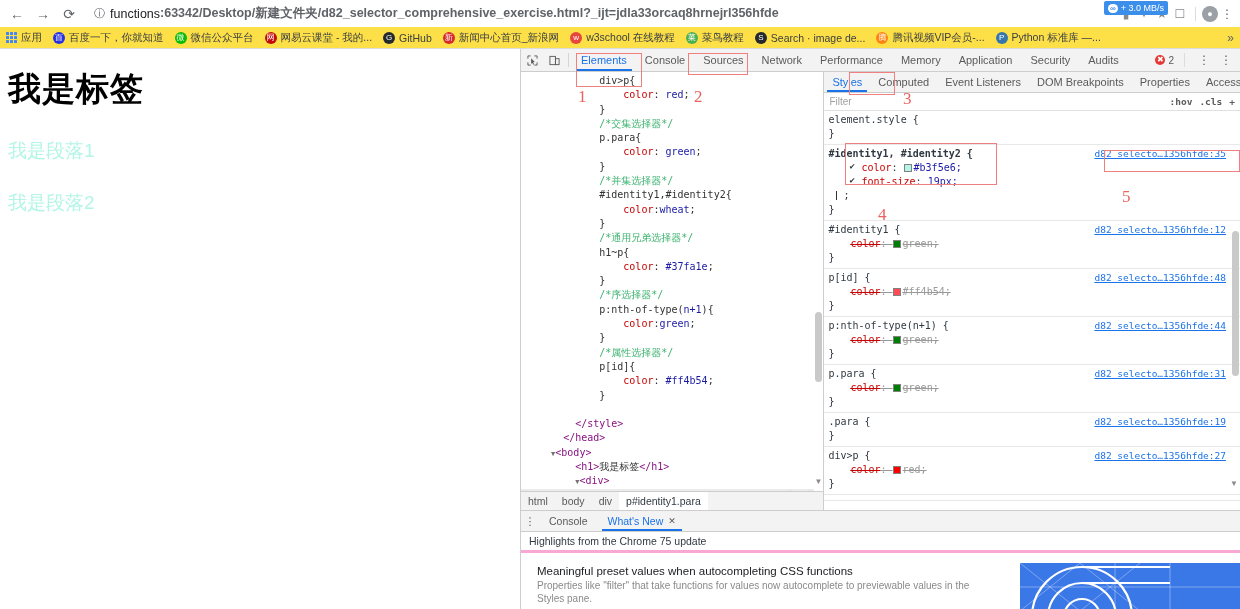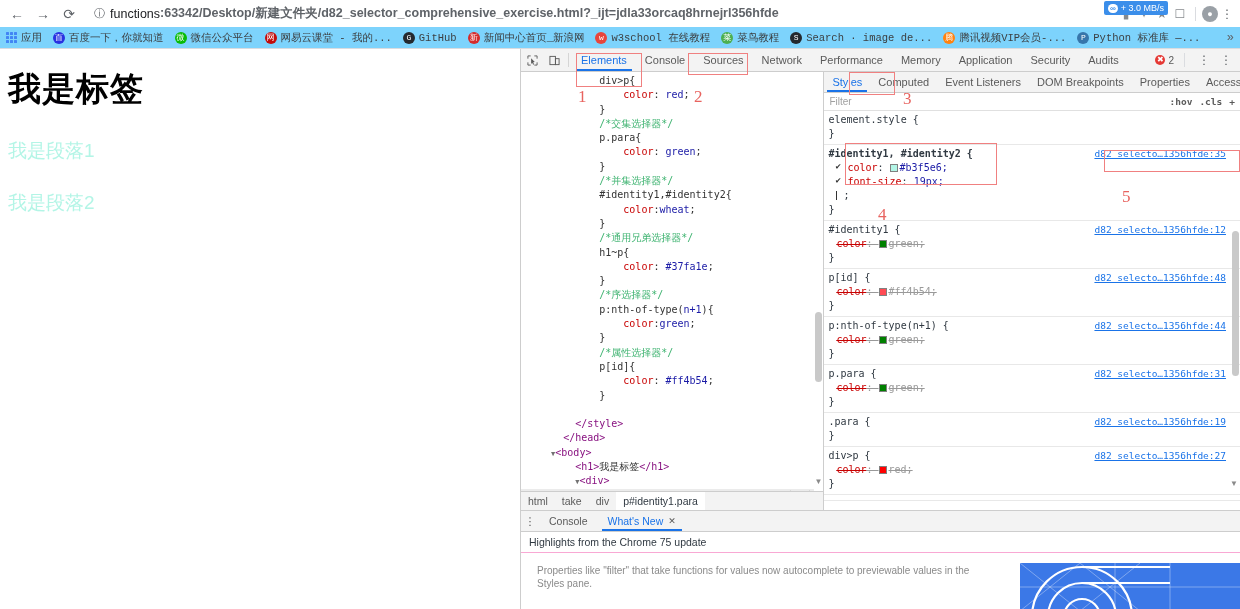--- a/index.html
+++ b/index.html
@@ -43,22 +43,22 @@
   .profile-dot {
     width:16px; height:16px; border-radius:50%; background:#9aa0a6;
     display:flex; align-items:center; justify-content:center; color:#fff; font-size:9px;
   }
   .vsep { width:1px; height:14px; background:#dadce0; margin:0 6px; }
   .kebab { color:#5f6368; font-size:12px; width:18px; text-align:center; }
 
   
   .bookmarks {
     position:absolute; left:0; top:27px; width:1240px; height:22px;
-    display:flex; align-items:center; gap:1px; background:#7dd3fc;
-    font-size:10.5px; color:#3c4043; white-space:nowrap; overflow:hidden;font-family:Liberation Mono, monospace;
+    display:flex; align-items:center; gap:1px; background:#fde047;
+    font-size:10.5px; color:#3c4043; white-space:nowrap; overflow:hidden;
   }
   .bm { display:flex; align-items:center; gap:4px; padding:2px 5px; flex:0 0 auto; }
   .bm-ico {
     width:12px; height:12px; border-radius:2px; flex:0 0 auto;
     display:flex; align-items:center; justify-content:center;
     font-size:8px; color:#fff; line-height:1;
   }
   .bm-apps { display:grid; grid-template-columns:repeat(3,3px); grid-template-rows:repeat(3,3px); gap:1px; }
   .bm-apps i { width:3px; height:3px; background:#4285f4; border-radius:.5px; display:block; }
   .bm-chev { margin-left:auto; padding-right:6px; color:#5f6368; font-size:12px; }
@@ -164,21 +164,21 @@
 
   .rules { font-family:"DejaVu Sans Mono", monospace; font-size:10px; line-height:14px; color:#303942; }
   .rule { padding:2px 0 3px 4px; border-bottom:1px solid #e8e8e8; position:relative; }
   .rule-head { display:flex; }
   .rule-sel { white-space:pre; }
   .src-link {
     position:absolute; right:14px; top:2px;
     color:#1a73e8; text-decoration:underline; font-size:9.5px;
     font-family:"DejaVu Sans Mono", monospace; white-space:nowrap;
   }
-  .decl { padding-left:8px; white-space:pre; }
+  .decl { padding-left:8px; white-space:pre;margin-left:14px; }
   .decl.overridden { text-decoration:line-through; color:#999; }
   .decl.overridden .dprop { color:#c80000; text-decoration:line-through; }
   .dprop { color:#c80000; }
   .dval { color:#1a1aa6; }
   .swatch {
     display:inline-block; width:8px; height:8px; border:1px solid #808080;
     vertical-align:-1px; margin-right:2px;
   }
   .cb { display:inline-block; width:9px; height:9px; vertical-align:-1px; margin-right:2px; position:relative; }
   .cb::after {
@@ -201,21 +201,21 @@
     border-bottom:1px solid #cdcdcd;
   }
   .drawer-kebab { width:18px; display:flex; align-items:center; justify-content:center; color:#5a5a5a; font-size:11px; }
   .d-tab { padding:0 10px; display:flex; align-items:center; gap:5px; font-size:10.5px; color:#5a5a5a; position:relative; }
   .d-tab.active { color:#1a73e8; }
   .d-tab.active::after { content:""; position:absolute; left:4px; right:4px; bottom:0; height:2px; background:#1a73e8; }
   .d-close { font-size:9px; color:#5a5a5a; }
 
   .whatsnew-head {
     height:21px; display:flex; align-items:center; padding-left:8px;
-    font-size:10.5px; color:#303942; border-bottom:1px solid #f9a8d4;text-align:center;
+    font-size:10.5px; color:#303942; border-bottom:3px solid #f9a8d4;text-align:center;
   }
   .whatsnew-body { padding:12px 0 0 16px; position:relative; height:56px; overflow:hidden; }
   .wn-title { font-size:11.5px; color:#202124; margin-bottom:3px; }
   .wn-desc { font-size:10px; color:#8a8a8a; line-height:12.5px; width:460px; }
   .wn-thumb {
     position:absolute; right:0; top:10px; width:220px; height:48px;
     background:#3b78e7; overflow:hidden;
   }
   .wn-thumb svg { display:block; }
 
@@ -372,21 +372,21 @@
     <div class="dt-body">
 
       <div class="elements-pane">
         <div class="code" id="source-code"><div class="ln"><span>            </span><span class="tok-sel">div&gt;p{</span></div><div class="ln"><span>                </span><span class="tok-prop">color</span><span class="tok-punct">: </span><span class="tok-val">red</span><span class="tok-punct">;</span></div><div class="ln"><span>            </span><span class="tok-sel">}</span></div><div class="ln"><span>            </span><span class="tok-comment">/*交集选择器*/</span></div><div class="ln"><span>            </span><span class="tok-sel">p.para{</span></div><div class="ln"><span>                </span><span class="tok-prop">color</span><span class="tok-punct">: </span><span class="tok-val">green</span><span class="tok-punct">;</span></div><div class="ln"><span>            </span><span class="tok-sel">}</span></div><div class="ln"><span>            </span><span class="tok-comment">/*并集选择器*/</span></div><div class="ln"><span>            </span><span class="tok-sel">#identity1,#identity2{</span></div><div class="ln"><span>                </span><span class="tok-prop">color</span><span class="tok-punct">:</span><span class="tok-val">wheat</span><span class="tok-punct">;</span></div><div class="ln"><span>            </span><span class="tok-sel">}</span></div><div class="ln"><span>            </span><span class="tok-comment">/*通用兄弟选择器*/</span></div><div class="ln"><span>            </span><span class="tok-sel">h1~p{</span></div><div class="ln"><span>                </span><span class="tok-prop">color</span><span class="tok-punct">: </span><span class="tok-val">#37fa1e</span><span class="tok-punct">;</span></div><div class="ln"><span>            </span><span class="tok-sel">}</span></div><div class="ln"><span>            </span><span class="tok-comment">/*序选择器*/</span></div><div class="ln"><span>            </span><span class="tok-sel">p:nth-of-type(</span><span class="tok-num">n+1</span><span class="tok-sel">){</span></div><div class="ln"><span>                </span><span class="tok-prop">color</span><span class="tok-punct">:</span><span class="tok-val">green</span><span class="tok-punct">;</span></div><div class="ln"><span>            </span><span class="tok-sel">}</span></div><div class="ln"><span>            </span><span class="tok-comment">/*属性选择器*/</span></div><div class="ln"><span>            </span><span class="tok-sel">p[id]{</span></div><div class="ln"><span>                </span><span class="tok-prop">color</span><span class="tok-punct">: </span><span class="tok-val">#ff4b54</span><span class="tok-punct">;</span></div><div class="ln"><span>            </span><span class="tok-sel">}</span></div><div class="ln"><span></span>&nbsp;</div><div class="ln"><span>        </span><span class="tok-tag">&lt;/style&gt;</span></div><div class="ln"><span>      </span><span class="tok-tag">&lt;/head&gt;</span></div><div class="ln"><span>    </span><span class="tri">▼</span><span class="tok-tag">&lt;body&gt;</span></div><div class="ln"><span>        </span><span class="tok-tag">&lt;h1&gt;</span><span class="tok-text">我是标签</span><span class="tok-tag">&lt;/h1&gt;</span></div><div class="ln"><span>        </span><span class="tri">▼</span><span class="tok-tag">&lt;div&gt;</span></div><div class="ln row-selected"><span class="dots">···</span><span>         </span><span class="tok-tag">&lt;p </span><span class="tok-attr">id</span><span class="tok-punct">=</span><span class="tok-attrval">"identity1"</span><span class="tok-punct"> </span><span class="tok-attr">class</span><span class="tok-punct">=</span><span class="tok-attrval">"para"</span><span class="tok-tag">&gt;</span><span class="tok-text">我是段落1</span></div><div class="ln"><span>            </span><span class="tok-tag">&lt;p </span><span class="tok-attr">id</span><span class="tok-punct">=</span><span class="tok-attrval">"identity2"</span><span class="tok-punct"> </span><span class="tok-attr">class</span><span class="tok-punct">=</span><span class="tok-attrval">"para"</span><span class="tok-tag">&gt;</span><span class="tok-text">我是段落2</span></div></div>
         <div class="tree-scroll">
           <div class="tree-thumb"></div>
           <div class="tree-arrow">▼</div>
         </div>
         <div class="crumbs" id="crumbs">
             <div class="crumb">html</div>
-            <div class="crumb">take</div>
+            <div class="crumb">body</div>
             <div class="crumb">div</div>
             <div class="crumb active">p#identity1.para</div>
           </div>
       </div>
 
       <div class="styles-pane">
         <div class="styles-tabs" id="styles-tabs">
             <div class="st-tab active">Styles</div>
             <div class="st-tab">Computed</div>
             <div class="st-tab">Event Listeners</div>
@@ -483,20 +483,21 @@
               <span>Console</span>
             </div>
             <div class="d-tab active">
               <span>What's New</span>
               <span class="d-close">✕</span>
             </div>
           </div>
       </div>
       <div class="whatsnew-head">Highlights from the Chrome 75 update</div>
       <div class="whatsnew-body">
+        <div class="wn-title">Meaningful preset values when autocompleting CSS functions</div>
         <div class="wn-desc">Properties like "filter" that take functions for values now autocomplete to previewable values in the Styles pane.</div>
         <div class="wn-thumb">
           <svg width="220" height="48" viewBox="0 0 220 48">
             <rect width="220" height="48" fill="#3b78e7"></rect>
             <g stroke="#ffffff" stroke-opacity="0.35" fill="none" stroke-width="1">
               <path d="M0 0 L60 48 M60 0 L0 48 M60 0 L120 48 M120 0 L60 48"></path>
               <path d="M0 24 H220 M95 0 V48 M150 0 V48"></path>
             </g>
             <g stroke="#ffffff" fill="none" stroke-width="2.2">
               <circle cx="62" cy="54" r="50"></circle>

